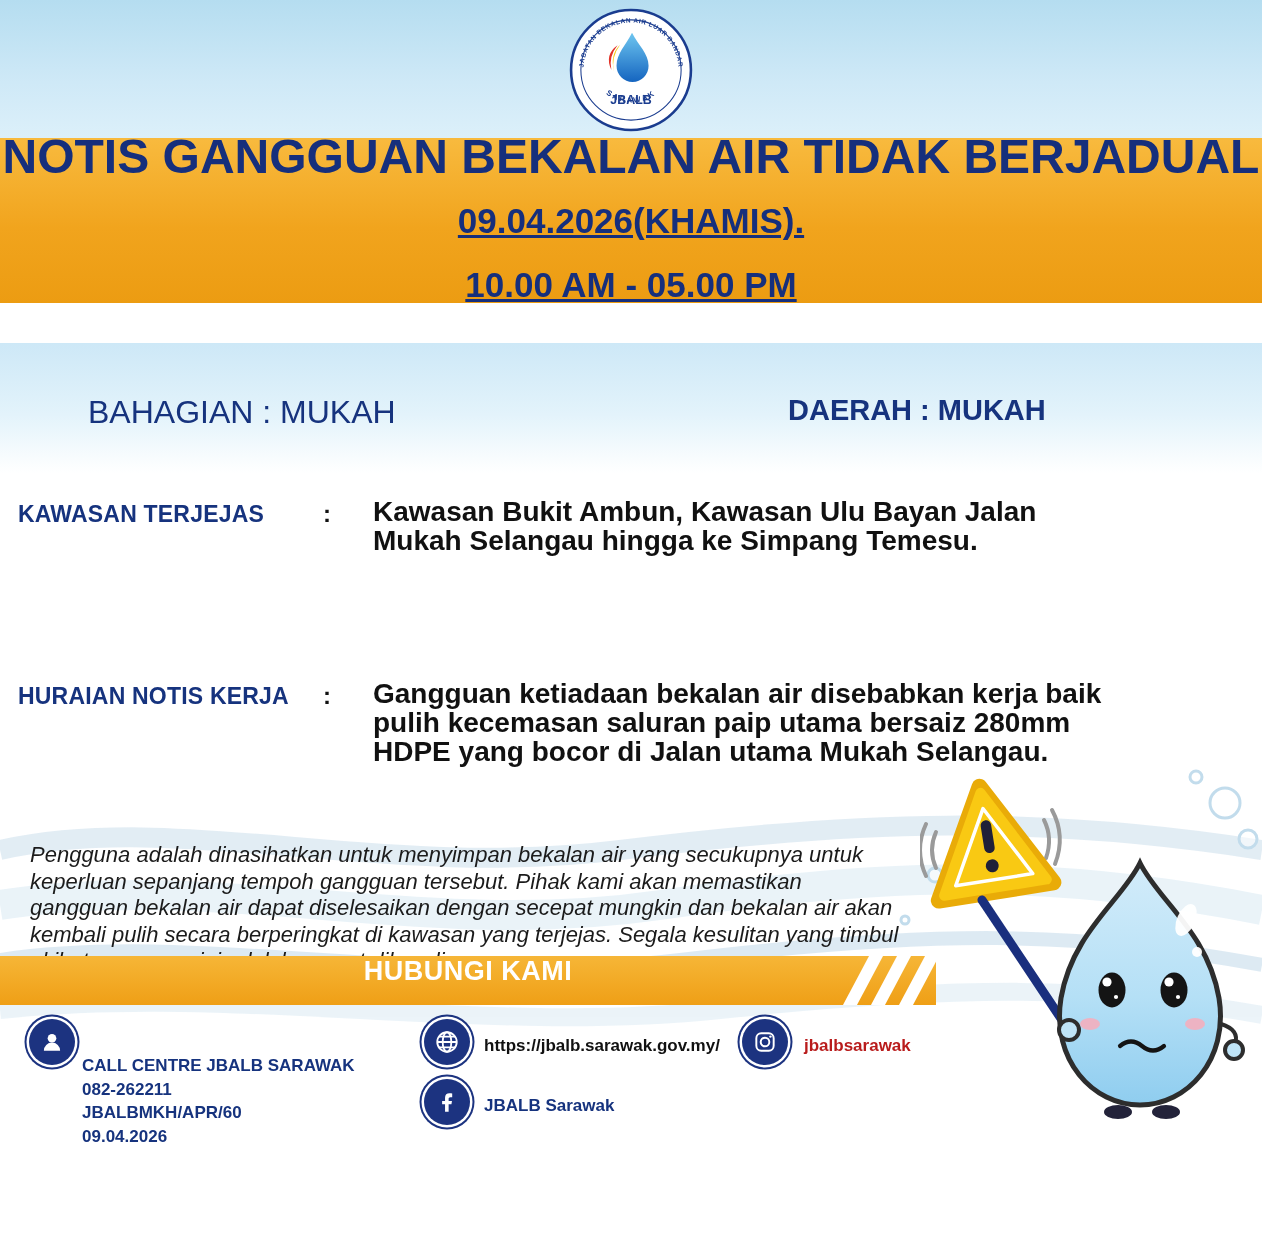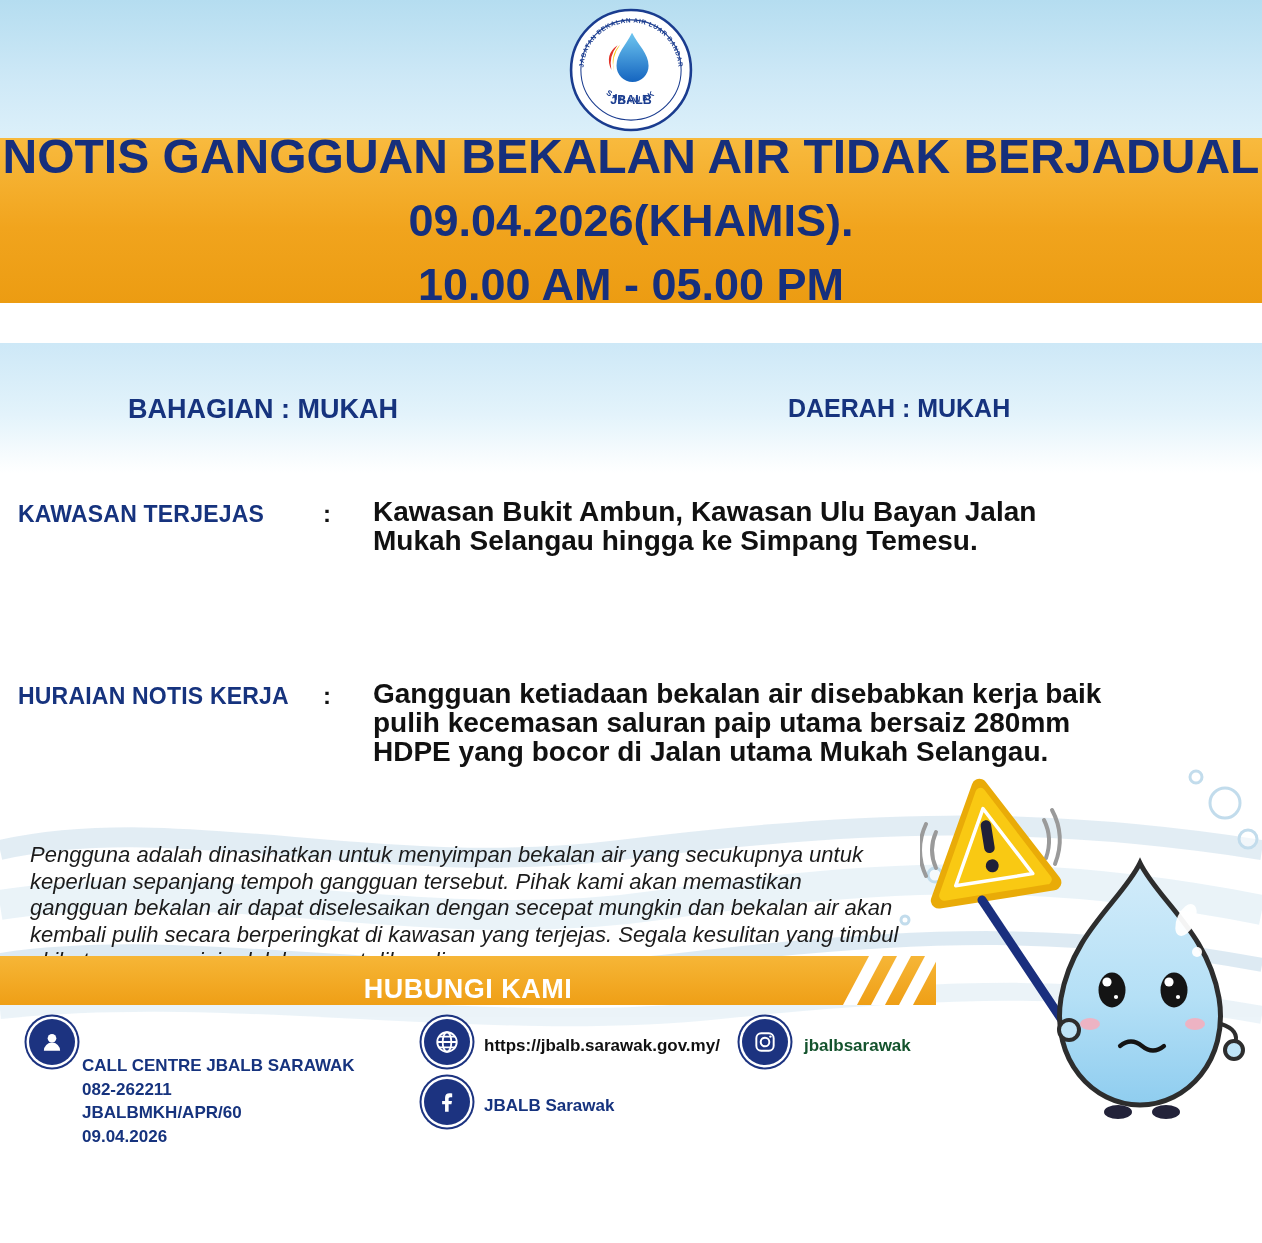--- a/index.html
+++ b/index.html
@@ -17,50 +17,50 @@
     width:124px; height:124px; z-index:3; }
 
   
   .title-banner {
     position:absolute; top:138px; left:0; width:100%; height:165px;
     background:linear-gradient(180deg,#f8ba3e 0%, #f1a41d 55%, #ec9c12 100%);
     display:flex; flex-direction:column; justify-content:center; align-items:center;
     z-index:2;
   }
   .title-l1 { font-size:48px; font-weight:700; color:#162f7c; line-height:64px; letter-spacing:0px; }
-  .title-l2, .title-l3 { font-size:45px; font-weight:700; color:#162f7c; line-height:64px; }
+  .title-l2, .title-l3 { font-size:35px; font-weight:700; color:#162f7c; line-height:64px;text-decoration:underline; }
 
   
   .subband {
     position:absolute; top:343px; left:0; width:100%; height:130px;
     background:linear-gradient(180deg,#cde8f7 0%, #e3f3fb 55%, #ffffff 100%);
   }
-  .region-bahagian { position:absolute; top:394px; left:88px;  font-size:27px; font-weight:700; color:#16337e; z-index:2;margin-left:40px;}
-  .region-daerah   { position:absolute; top:394px; left:788px; font-size:25px; font-weight:700; color:#16337e; z-index:2;}
+  .region-bahagian { position:absolute; top:394px; left:88px;  font-size:32px; font-weight:400; color:#16337e; z-index:2;}
+  .region-daerah   { position:absolute; top:394px; left:788px; font-size:29px; font-weight:700; color:#16337e; z-index:2;}
 
   .detail-row {
     position:absolute; left:18px; width:1230px;
     display:grid; grid-template-columns:305px 50px 750px; z-index:2;
   }
   .detail-row.row1 { top:497px; }
   .detail-row.row2 { top:643px;margin-top:36px; }
   .detail-label { font-size:23px; font-weight:700; color:#16337e; padding-top:4px; letter-spacing:0.2px; }
   .detail-colon { font-size:24px; font-weight:700; color:#111; padding-top:3px; }
   .detail-text  { font-size:28px; font-weight:700; color:#111; line-height:29px; }
 
   .advisory {
     position:absolute; top:842px; left:30px; width:874px; z-index:2;
     font-size:22px; font-style:italic; color:#1b1b1b; line-height:26.5px; margin:0;
   }
 
   
   .contact-banner {
     position:absolute; top:956px; left:0; width:936px; height:49px;
     background:linear-gradient(180deg,#f6b637 0%, #ef9f16 100%);
-    display:flex; align-items:flex-end; justify-content:center; z-index:2;
+    display:flex; align-items:flex-start; justify-content:center; z-index:2;
   }
   .contact-heading { font-size:27px; font-weight:700; color:#ffffff; letter-spacing:0.5px; }
   .stripe { position:absolute; top:0; height:49px; width:14px; background:#ffffff; transform:skewX(-28deg); }
   .stripe.s1 { left:856px; } .stripe.s2 { left:884px; } .stripe.s3 { left:912px; }
 
   
   .cicon {
     position:absolute; width:46px; height:46px; border-radius:50%;
     background:#1c3380; display:flex; align-items:center; justify-content:center;
     box-shadow:0 0 0 2.5px #ffffff, 0 0 0 4.5px #1c3380; z-index:2;
@@ -70,21 +70,21 @@
   .icon-globe     { left:424px; top:1019px; }
   .icon-facebook  { left:424px; top:1079px; }
   .icon-instagram { left:742px; top:1019px; }
 
   .callcentre-block {
     position:absolute; left:82px; top:1054px; z-index:2;
     color:#16337e; font-weight:700; font-size:17px; line-height:23.5px;
   }
   .website-link { position:absolute; left:484px; top:1036px; font-weight:700; font-size:17px; color:#111;    z-index:2; text-decoration:none; }
   .fb-label     { position:absolute; left:484px; top:1096px; font-weight:700; font-size:17px; color:#16337e; z-index:2; text-decoration:none; }
-  .ig-label     { position:absolute; left:804px; top:1036px; font-weight:700; font-size:17px; color:#14532d; z-index:2; text-decoration:none; }
+  .ig-label     { position:absolute; left:804px; top:1036px; font-weight:700; font-size:17px; color:#b91c1c; z-index:2; text-decoration:none; }
 
   .watermark { position:absolute; left:0; top:755px; width:1262px; height:330px; z-index:0; }
   .mascot    { position:absolute; left:920px; top:758px; width:342px; height:460px; z-index:3; }
 </style>
 </head>
 <body>
 
 <div class="poster">
 
   <div class="header-band"></div>

